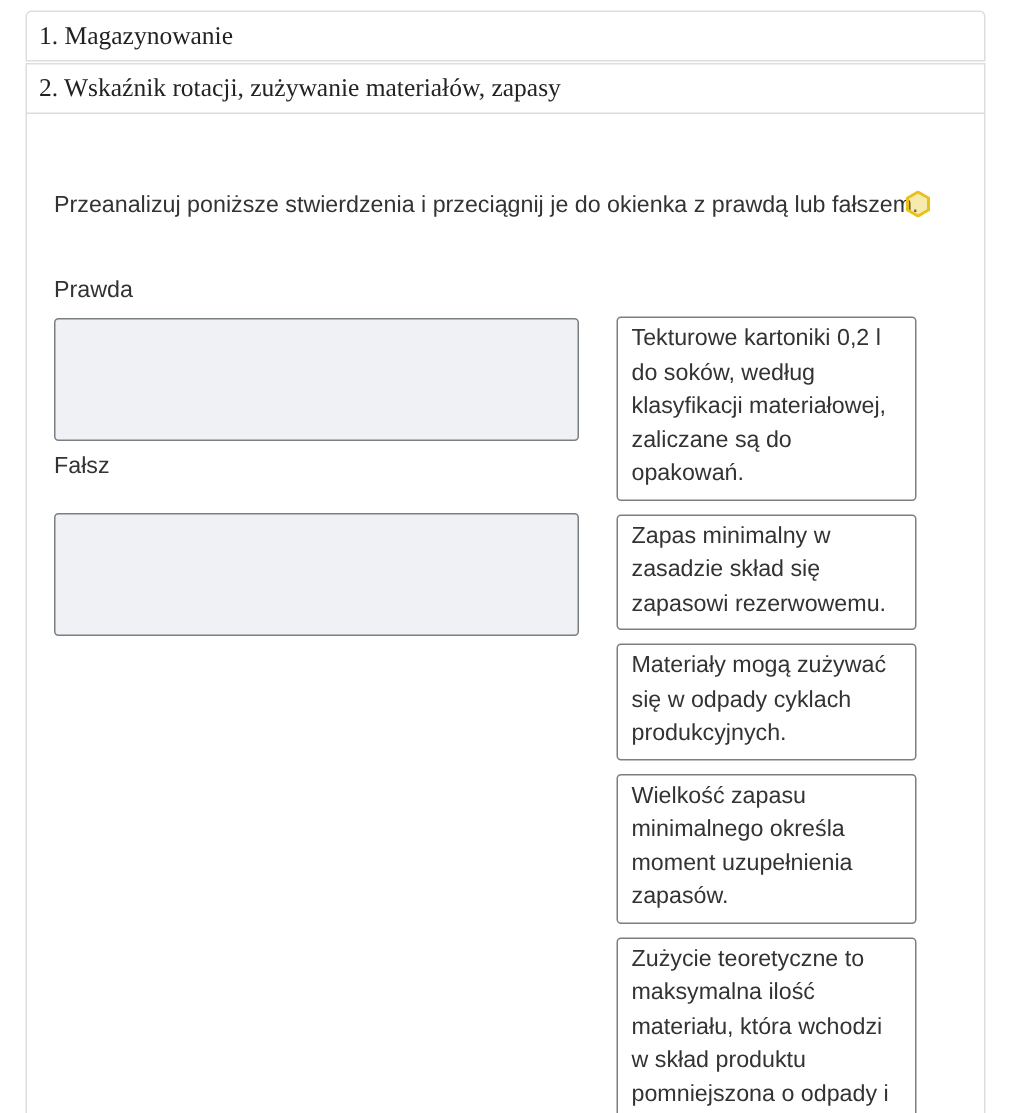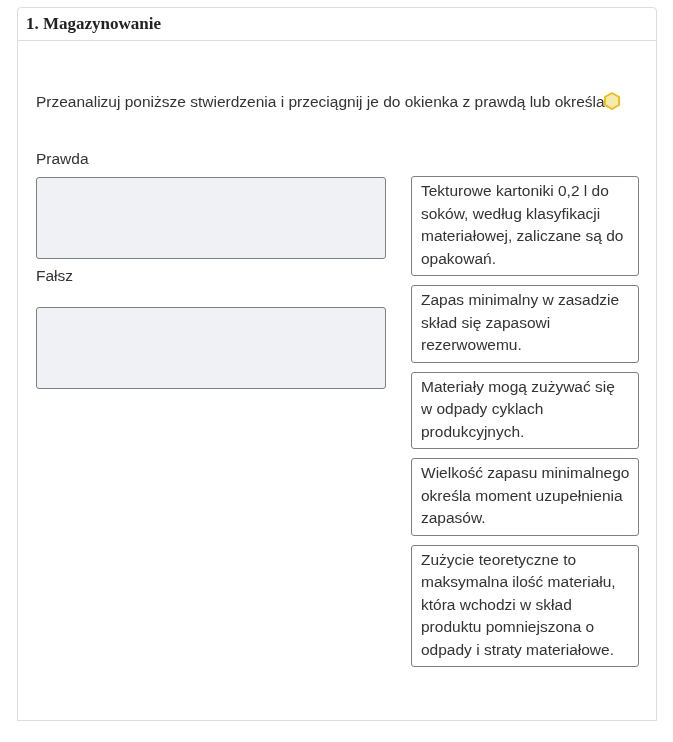--- a/index.html
+++ b/index.html
@@ -25,21 +25,20 @@
       box-sizing: border-box;
       width: 640px;
       height: 34px;
       border: 1px solid #dddddd;
       background: #ffffff;
       font-family: "Liberation Serif", serif;
       font-size: 17px;
       color: #222;
       padding: 6px 0 0 8px;
       cursor: pointer;
-      font-weight: bold;
     }
     .acc-header.first {
       border-radius: 4px 4px 0 0;
     }
     .acc-header.second {
       margin-top: 1px;
       border-top-color: #dddddd;
     }
     .acc-body {
       box-sizing: border-box;
@@ -82,41 +81,44 @@
       border-radius: 3px;
     }
     .cards {
       position: absolute;
       left: 393px;
       top: 135px;
       width: 228px;
     }
     .card {
       box-sizing: border-box;
-      width: 228px;
+      width: 200px;
       border: 1px solid #7a7f82;
       border-radius: 3px;
       background: #ffffff;
       padding: 3px 8px 5px 9px;
       font-size: 15.5px;
       line-height: 22.5px;
       color: #333;
       margin-bottom: 9px;
       cursor: move;
     }
   </style>
 </head>
 <body>
 
 <div class="accordion">
   <div class="acc-header first">
     <span>1. Magazynowanie</span>
   </div>
+  <div class="acc-header second">
+    <span>2. Wskaźnik rotacji, zużywanie materiałów, zapasy</span>
+  </div>
   <div class="acc-body">
-    <div class="instruction">Przeanalizuj poniższe stwierdzenia i przeciągnij je do okienka z prawdą lub określa.</div>
+    <div class="instruction">Przeanalizuj poniższe stwierdzenia i przeciągnij je do okienka z prawdą lub fałszem.</div>
 
     <svg class="cursor-hex" viewBox="0 0 16 18">
       <polygon points="8,1 15,5 15,13 8,17 1,13 1,5" fill="rgba(232,194,26,0.35)" stroke="#e8c21a" stroke-width="2"></polygon>
     </svg>
 
     <div class="zone-label" style="top:109px;">Prawda</div>
     <div class="drop-zone" style="top:136px;"></div>
 
     <div class="zone-label" style="top:226px;">Fałsz</div>
     <div class="drop-zone" style="top:266px;"></div>

